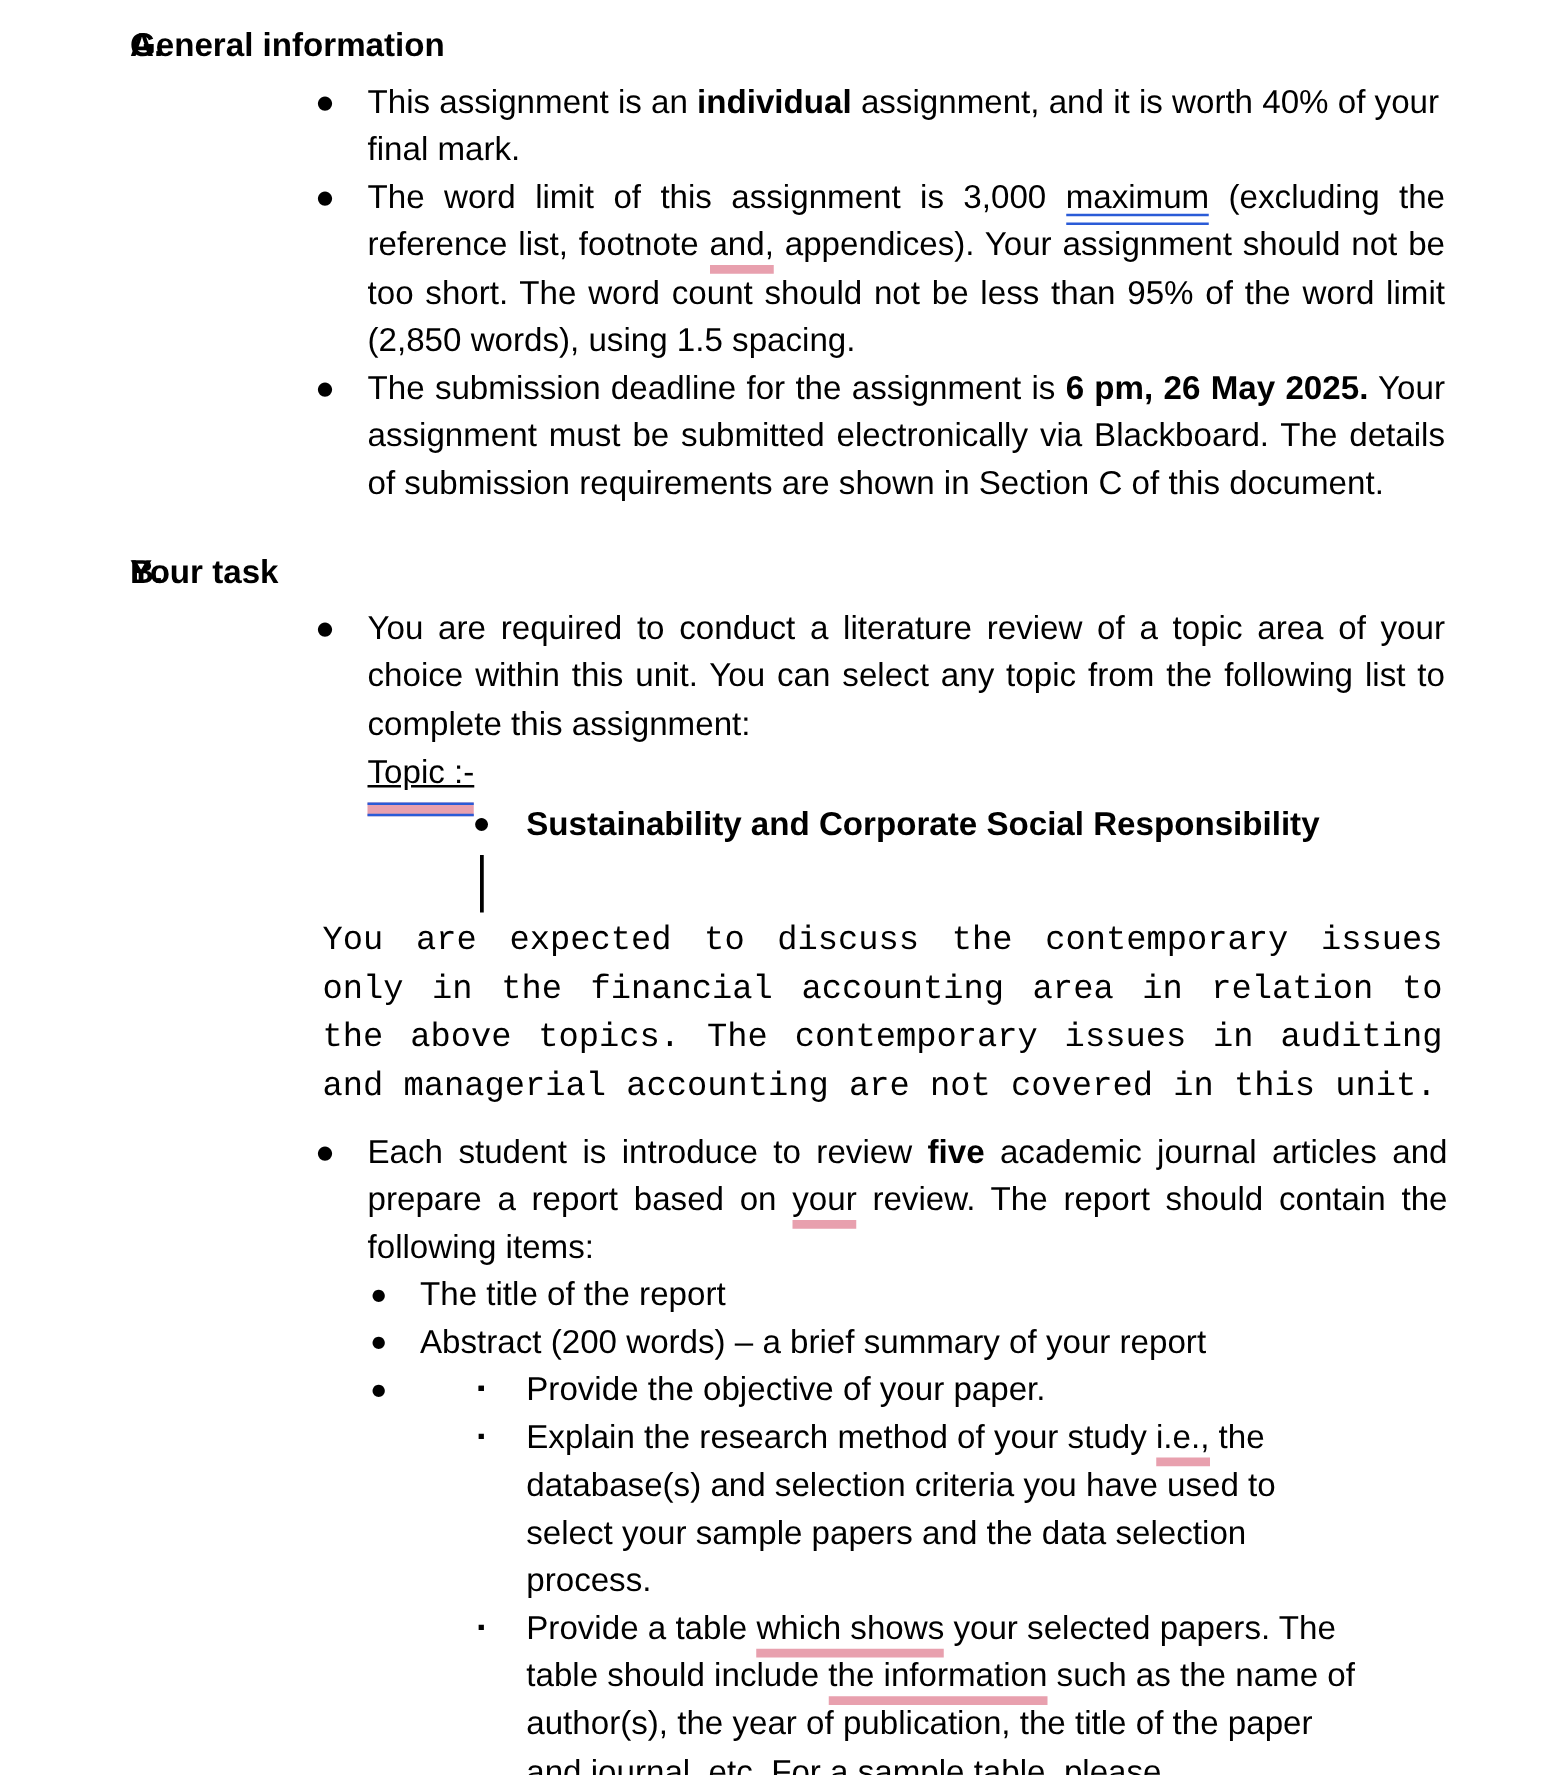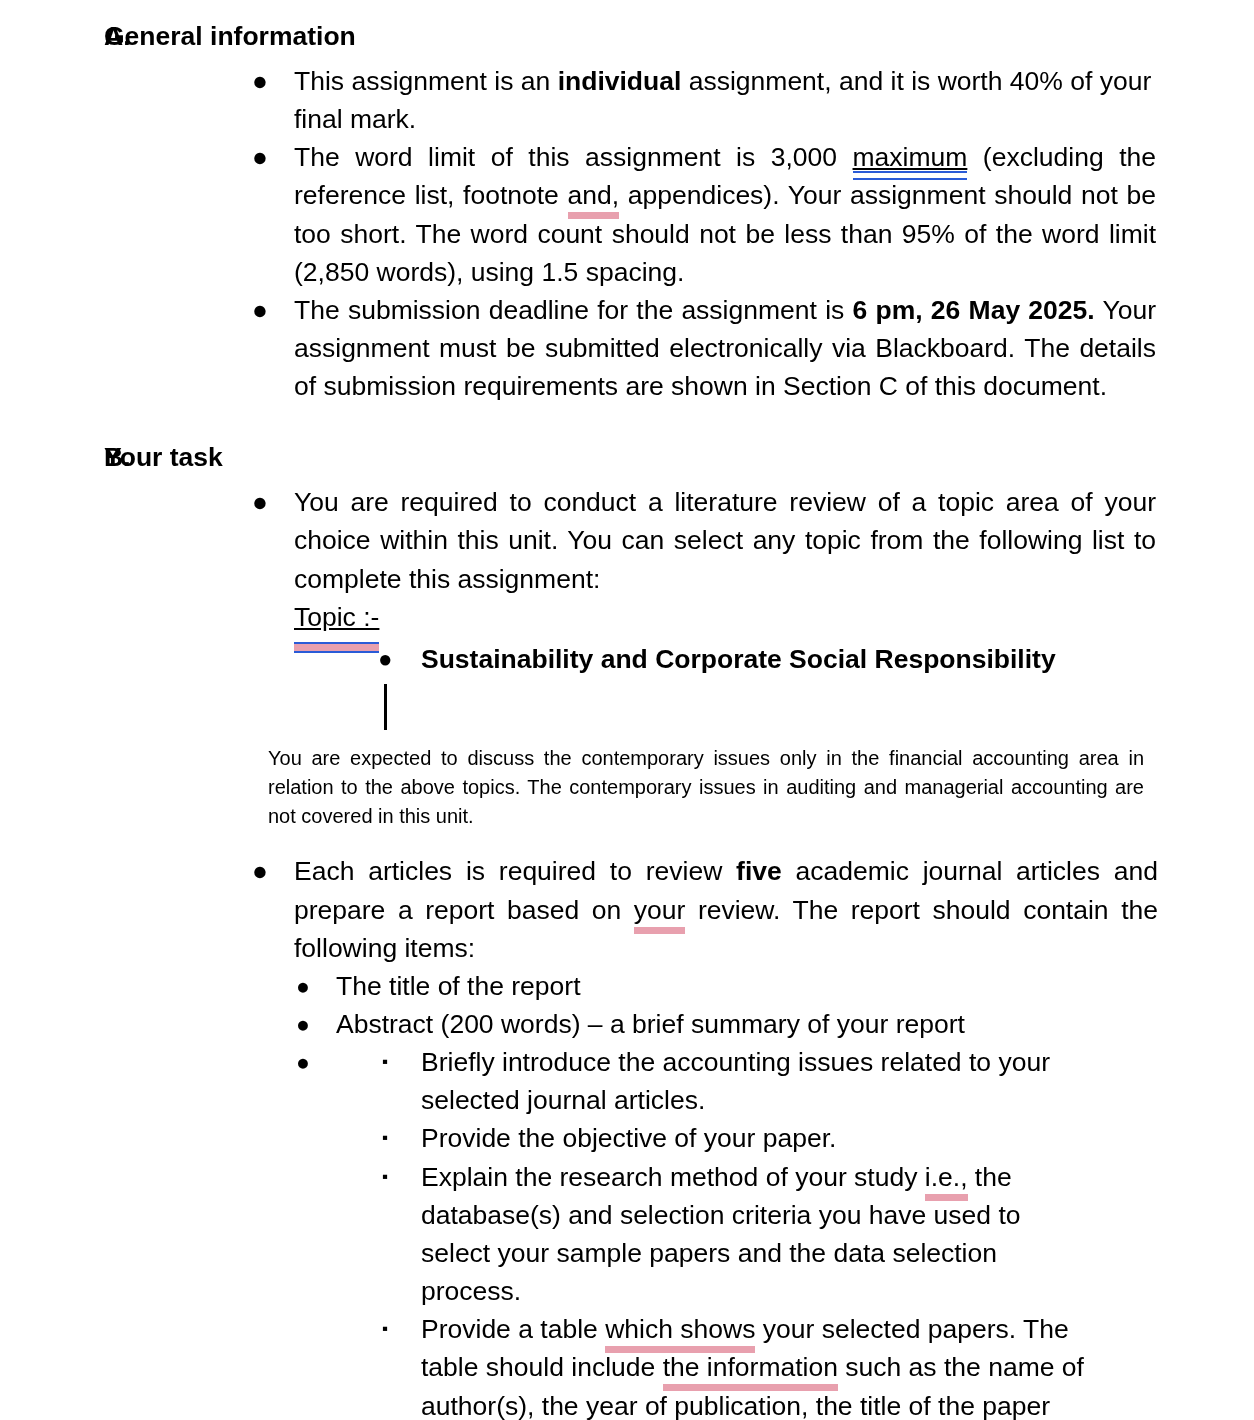--- a/index.html
+++ b/index.html
@@ -80,38 +80,38 @@
     left:278px;
     top:0;
     font-size:17px;
     line-height:2.25;
   }
 
   .para{               
     position:relative;
     padding-left:148px;
     padding-right:34px;
-    font-size:20px;
+    font-size:27px;
     line-height:1.44;
     text-align:justify;
-    margin:16px;
+    margin:6px;
+    font-family:Liberation Mono, monospace;
   }
 
   .justify{text-align:justify;}
   .nojustify{text-align:left;}
 
   b,.b{font-weight:bold;margin-top:44px;}
 
   
   .u{text-decoration:underline;text-underline-offset:2px;text-align:center;}
 
   
   .gram{
     position:relative;
-    text-decoration:underline;
     text-underline-offset:2px;
   }
   .gram::after{
     content:"";
     position:absolute;
     left:0;right:0;
     bottom:-8px;
     height:5px;
     border-top:2px solid #2a5bd7;
     border-bottom:2px solid #2a5bd7;
@@ -216,40 +216,39 @@
     </div>
 
     <div style="height:50px;"></div>
 
     <div class="para">You are expected to discuss the contemporary issues only in the financial accounting area in relation to the above topics. The contemporary issues in auditing and managerial accounting are not covered in this unit.</div>
 
     <div style="height:6px;"></div>
 
     <div class="lvl1 justify" style="padding-right:36px;">
       <span class="bul">●</span>
-      <span><span>Each articles is required to review </span><b>five</b><span> academic journal articles and prepare a report based on </span><span class="hl">your</span><span> review. The report should contain the following items:</span></span>
+      <span><span>Each student is introduce to review </span><b>five</b><span> academic journal articles and prepare a report based on </span><span class="hl">your</span><span> review. The report should contain the following items:</span></span>
     </div>
 
     <div class="lvl2 nojustify">
       <span class="bul">●</span>
       <span>The title of the report</span>
     </div>
 
     <div class="lvl2 nojustify">
       <span class="bul">●</span>
       <span>Abstract (200 words) – a brief summary of your report</span>
     </div>
 
     <div class="lvl2 nojustify">
       <span class="bul">●</span>
     </div>
 
     <div class="lvl3 nojustify" style="padding-right:80px;">
       <span class="bul">▪</span>
-      <span>Briefly introduce the accounting issues related to your selected journal articles.</span>
     </div>
 
     <div class="lvl3 nojustify">
       <span class="bul">▪</span>
       <span>Provide the objective of your paper.</span>
     </div>
 
     <div class="lvl3 nojustify" style="padding-right:130px;">
       <span class="bul">▪</span>
       <span><span>Explain the research method of your study </span><span class="hl">i.e.,</span><span> the database(s) and selection criteria you have used to select your sample papers and the data selection process.</span></span>

